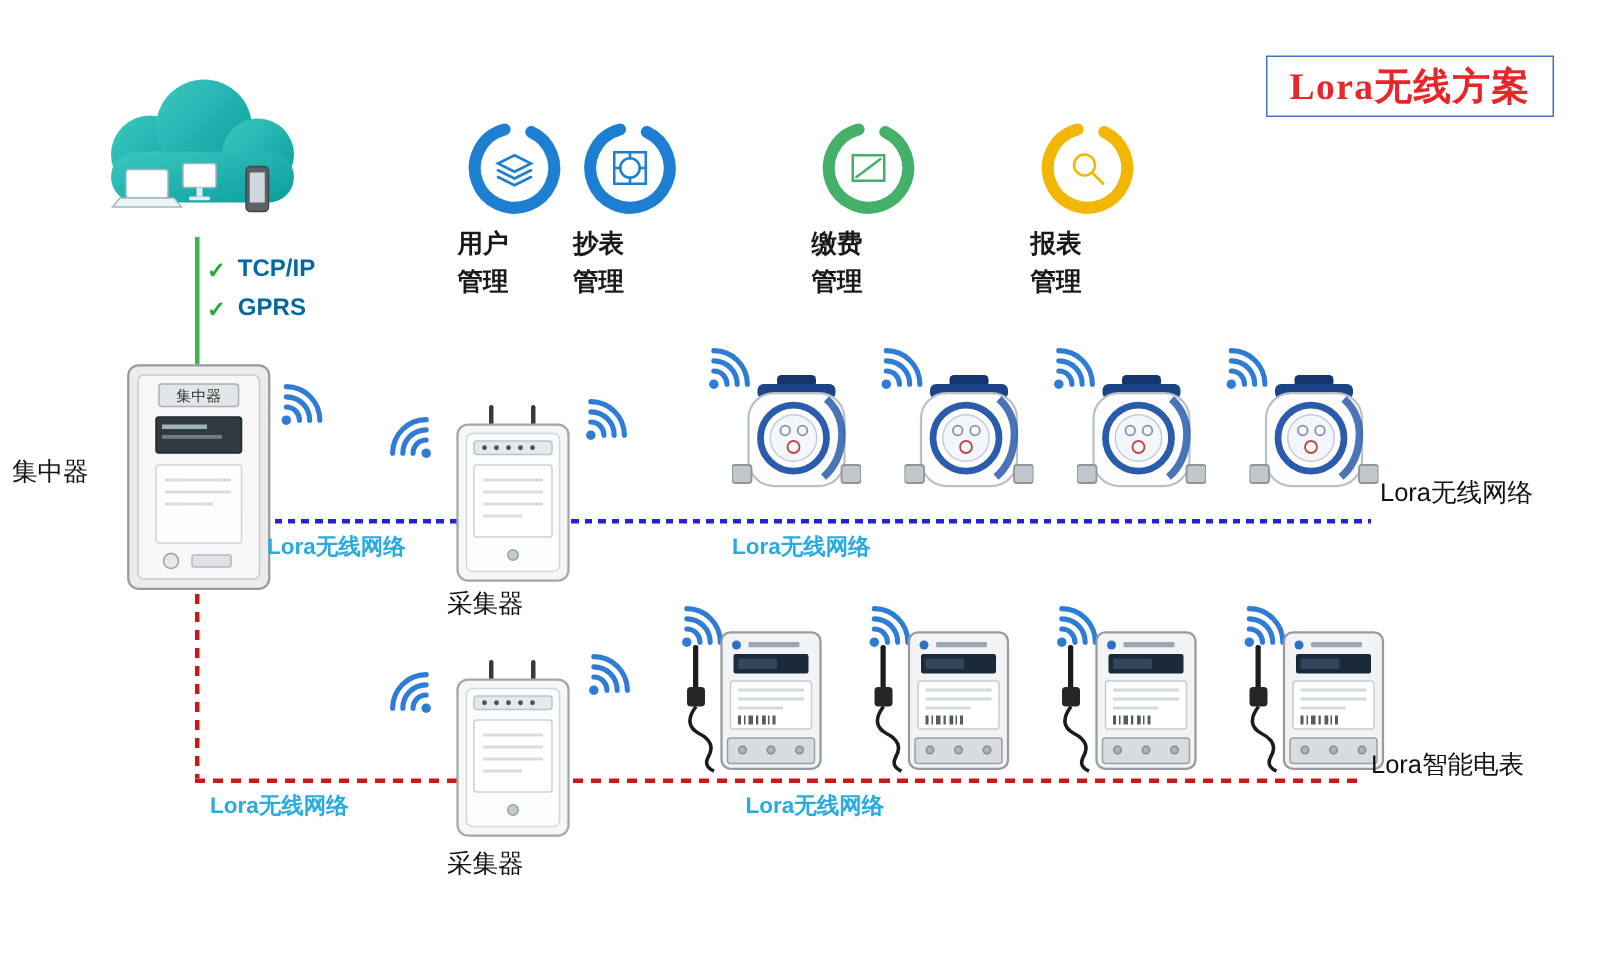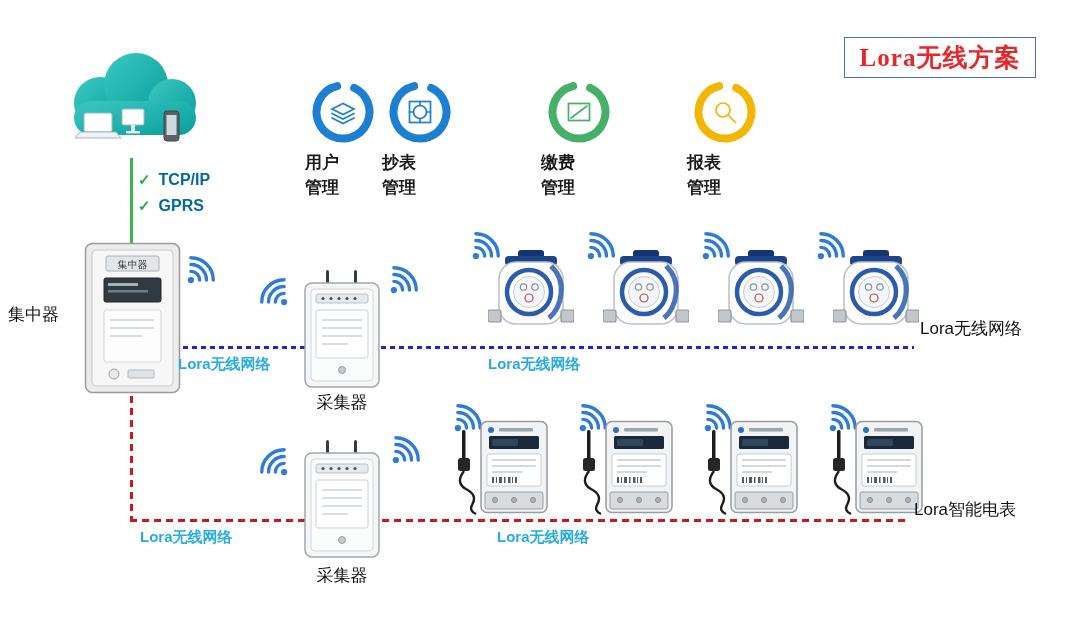--- a/index.html
+++ b/index.html
@@ -31,21 +31,21 @@
   .blue-line{position:absolute;left:174px;top:346px;width:740px;height:3px;z-index:1;
              background:repeating-linear-gradient(90deg,#2121d6 0 5px,transparent 5px 9px)}
   .red-hline{position:absolute;left:130px;top:519px;width:778px;height:3px;z-index:1;
              background:repeating-linear-gradient(90deg,#d01616 0 7px,transparent 7px 12px)}
   .red-vline{position:absolute;left:130px;top:396px;width:3px;height:123px;z-index:1;
              background:repeating-linear-gradient(180deg,#d01616 0 7px,transparent 7px 12px)}
   .green-line{position:absolute;left:130px;top:158px;width:3px;height:85px;background:#3cb54a;z-index:1}
 
   .net-label{position:absolute;font-size:15px;font-weight:600;color:#29abe2;z-index:3}
   .caption{position:absolute;font-size:17px;color:#111;z-index:3}
-  .caption.center{text-align:center}
+  .caption.center{text-align:left}
 
   
   .device{position:absolute;z-index:2}
   .device svg{width:100%;height:100%;display:block}
   .concentrator{left:84px;top:242px;width:97px;height:152px}
   .collector{width:88px;height:122px}
   .water-meter{top:250px;width:86px;height:86px}
   .emeter{top:420px;width:70px;height:94px}
   .antenna{top:430px;width:36px;height:86px}
 

